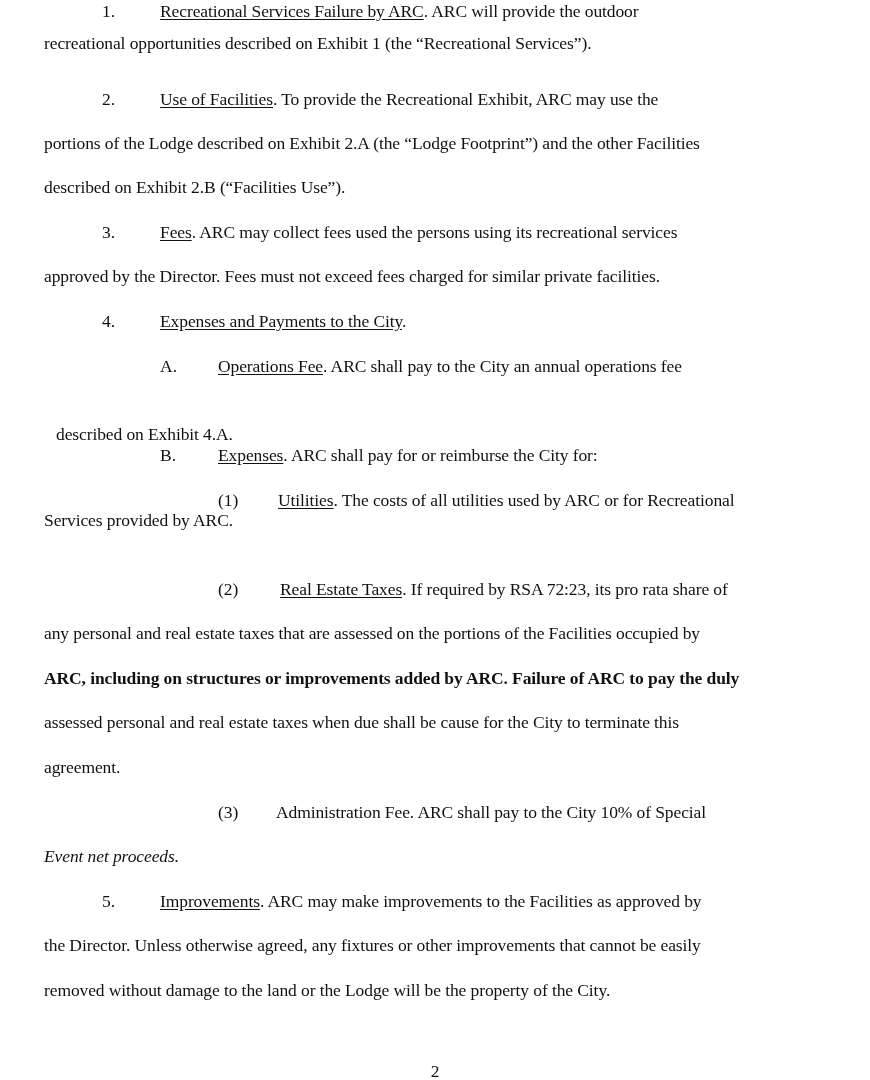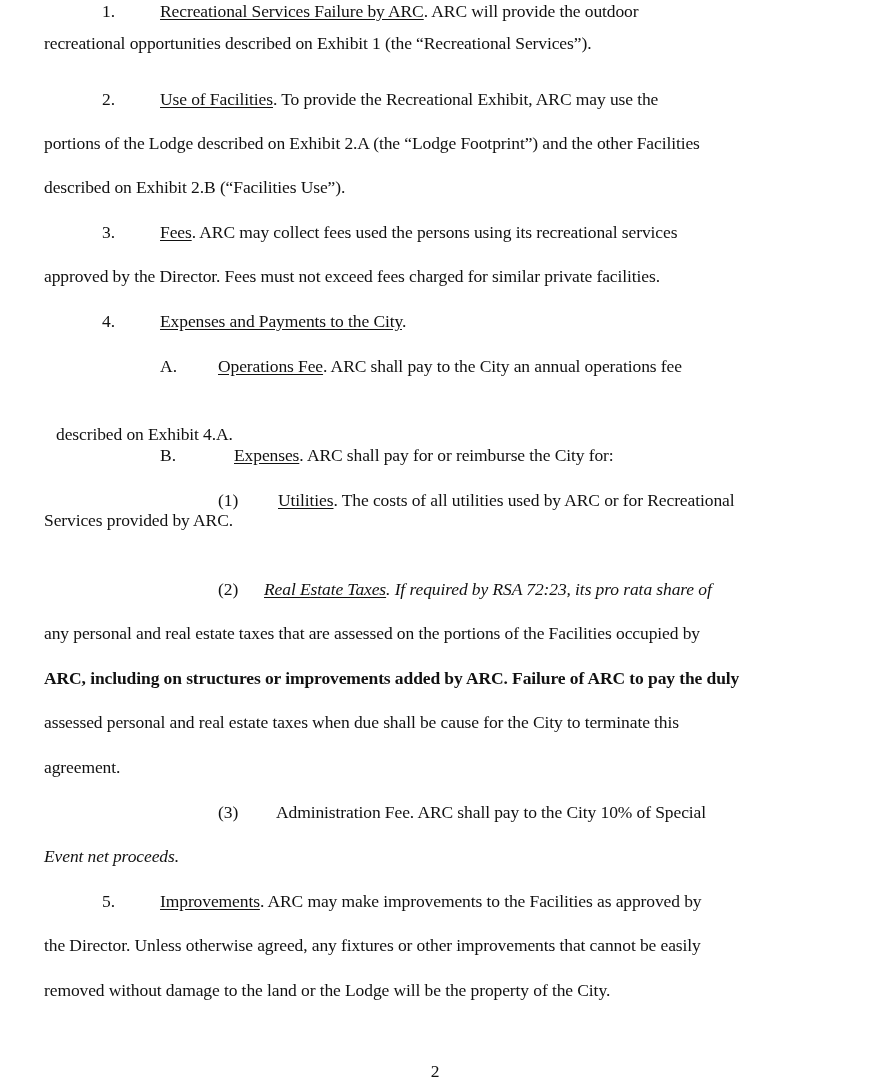--- a/index.html
+++ b/index.html
@@ -36,28 +36,28 @@
 
   <div>
     <span class="num" style="left:102px;top:310px;">4.</span>
     <span class="line" style="left:160px;top:310px;"><u>Expenses and Payments to the City</u><span>.</span></span>
 
     <span class="num" style="left:160px;top:355px;">A.</span>
     <span class="line" style="left:218px;top:355px;"><u>Operations Fee</u><span>.  ARC shall pay to the City an annual operations fee</span></span>
     <span class="line" style="left:56px;top:399px;margin-top:24px;">described on Exhibit 4.A.</span>
 
     <span class="num" style="left:160px;top:444px;">B.</span>
-    <span class="line" style="left:218px;top:444px;margin-left:16px;"><u>Expenses</u><span>.  ARC shall pay for or reimburse the City for:</span></span>
+    <span class="line" style="left:218px;top:444px;"><u>Expenses</u><span>.  ARC shall pay for or reimburse the City for:</span></span>
 
     <span class="num" style="left:218px;top:489px;">(1)</span>
     <span class="line" style="left:278px;top:489px;"><u>Utilities</u><span>.  The costs of all utilities used by ARC or for Recreational</span></span>
     <span class="line" style="left:44px;top:509px;">Services provided by ARC.</span>
 
     <span class="num" style="left:218px;top:578px;">(2)</span>
-    <span class="line" style="left:264px;top:578px;font-style:italic;"><u>Real Estate Taxes</u><span>.  If required by RSA 72:23, its pro rata share of</span></span>
+    <span class="line" style="left:280px;top:578px;"><u>Real Estate Taxes</u><span>.  If required by RSA 72:23, its pro rata share of</span></span>
     <span class="line" style="left:44px;top:622px;">any personal and real estate taxes that are assessed on the portions of the Facilities occupied by</span>
     <span class="line" style="left:44px;top:667px;font-weight:bold;">ARC, including on structures or improvements added by ARC.  Failure of ARC to pay the duly</span>
     <span class="line" style="left:44px;top:711px;">assessed personal and real estate taxes when due shall be cause for the City to terminate this</span>
     <span class="line" style="left:44px;top:756px;">agreement.</span>
 
     <span class="num" style="left:218px;top:801px;">(3)</span>
     <span class="line" style="left:276px;top:801px;">Administration Fee.  ARC shall pay to the City 10% of Special</span>
     <span class="line" style="left:44px;top:845px;font-style:italic;">Event net proceeds.</span>
   </div>
 

